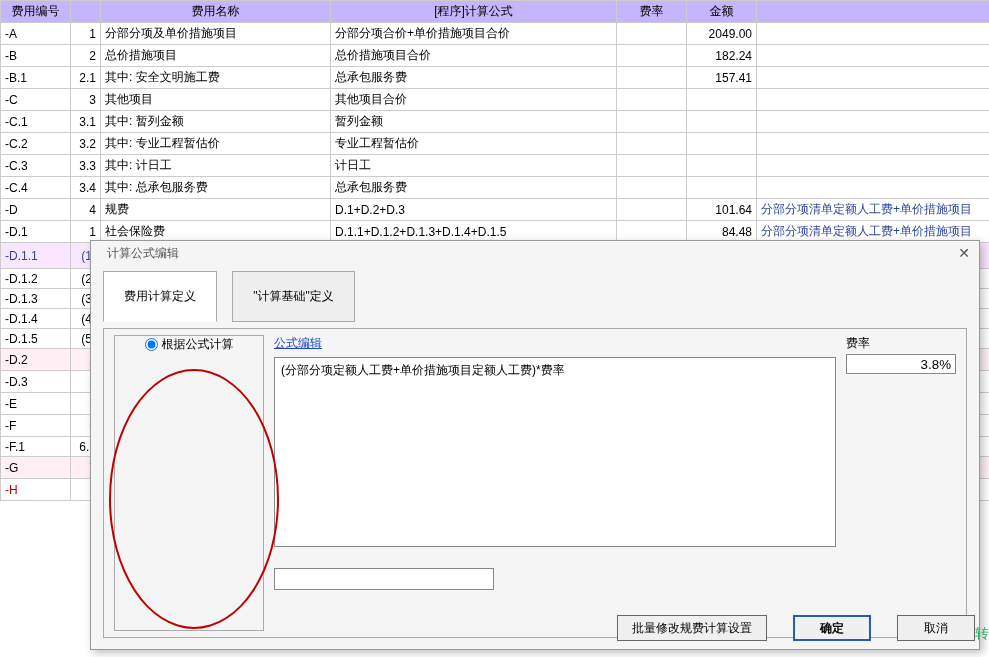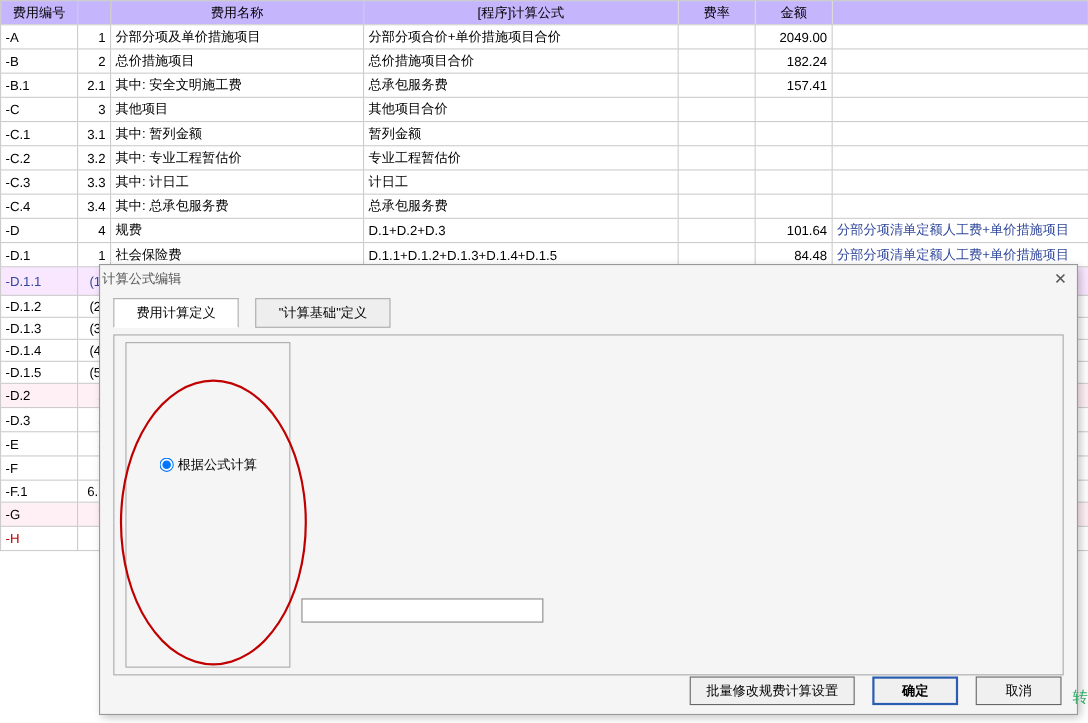--- a/index.html
+++ b/index.html
@@ -57,21 +57,21 @@
   .dialog {
     position: absolute;
     left: 90px; top: 240px;
     width: 890px; height: 410px;
     background: #f5f5f5;
     border: 1px solid #999;
     box-shadow: 3px 3px 8px rgba(0,0,0,0.25);
   }
   .dlg-titlebar {
     height: 26px;
-    padding: 4px 2px;
+    padding: 4px 16px;
     font-size: 12px;
     color:#555;
     position:relative;
   }
   .dlg-close {
     position:absolute; right:6px; top:4px;
     width:18px; height:18px;
     text-align:center;
     cursor:pointer;
     color:#555;
@@ -80,21 +80,21 @@
   .dlg-body {
     padding: 4px 12px 8px 12px;
     height: calc(100% - 26px);
     position:relative;
   }
   .tabs {
     margin-bottom:6px;
   }
   .tab {
     display:inline-block;
-    padding: 4px 20px;
+    padding: 16px 20px;
     border:1px solid #aaa;
     background:#eee;
     margin-right:12px;
     cursor:pointer;
   }
   .tab.active { background:#fff; border-bottom-color:#fff; position:relative; z-index:2; }
   .panel {
     border:1px solid #aaa;
     background:#f5f5f5;
     height: 310px;
@@ -102,21 +102,21 @@
     position:relative;
   }
   .left-col {
     position:absolute;
     left:10px; top:6px; bottom:6px; width:150px;
     border:1px solid #aaa;
   }
   .left-top {
     height:220px;
     display:flex;
-    align-items:center;
+    align-items:flex-start;
     justify-content:center;
   }
   .left-bottom {
     border-top:1px solid #aaa;
     height: calc(100% - 220px);
     display:flex;
     align-items:center;
     justify-content:center;
   }
   .radio-row { display:flex; align-items:center; gap:4px; }
@@ -154,22 +154,22 @@
     display:flex; align-items:center;
   }
   .direct-amount input[type=text] {
     width:220px; height:22px;
     border:1px solid #888;
     background:#fff;
     padding:2px 4px;
   }
   .dlg-buttons {
     position:absolute;
-    right:14px; bottom:8px;
-    display:flex; gap:16px;
+    right:4px; bottom:8px;
+    display:flex; gap:26px;
   }
   .btn {
     min-width:78px; height:26px;
     border:1px solid #666;
     background:#f0f0f0;
     cursor:pointer;
     font-family:inherit;
     font-size:12px;
   }
   .btn.wide { min-width:150px; }
@@ -422,20 +422,28 @@
     </div>
     <div class="panel">
       <div class="left-col">
         <div class="left-top">
           <label class="radio-row">
             <input type="radio" name="mode" checked="" style="">
             <span>根据公式计算</span>
           </label>
         </div>
       </div>
+      <div class="right-col">
+        <span class="link-edit">公式编辑</span>
+        <div class="rate-block">
+          <label>费率</label>
+          <input class="rate-input" value="3.8%" style="">
+        </div>
+        <textarea class="formula-area" style="">(分部分项定额人工费+单价措施项目定额人工费)*费率</textarea>
+      </div>
       <div class="direct-amount">
         <input type="text" value="" style="">
       </div>
       <div class="red-oval"></div>
     </div>
     <div class="dlg-buttons">
       <button class="btn wide">批量修改规费计算设置</button>
       <button class="btn primary">确定</button>
       <button class="btn">取消</button>
     </div>

